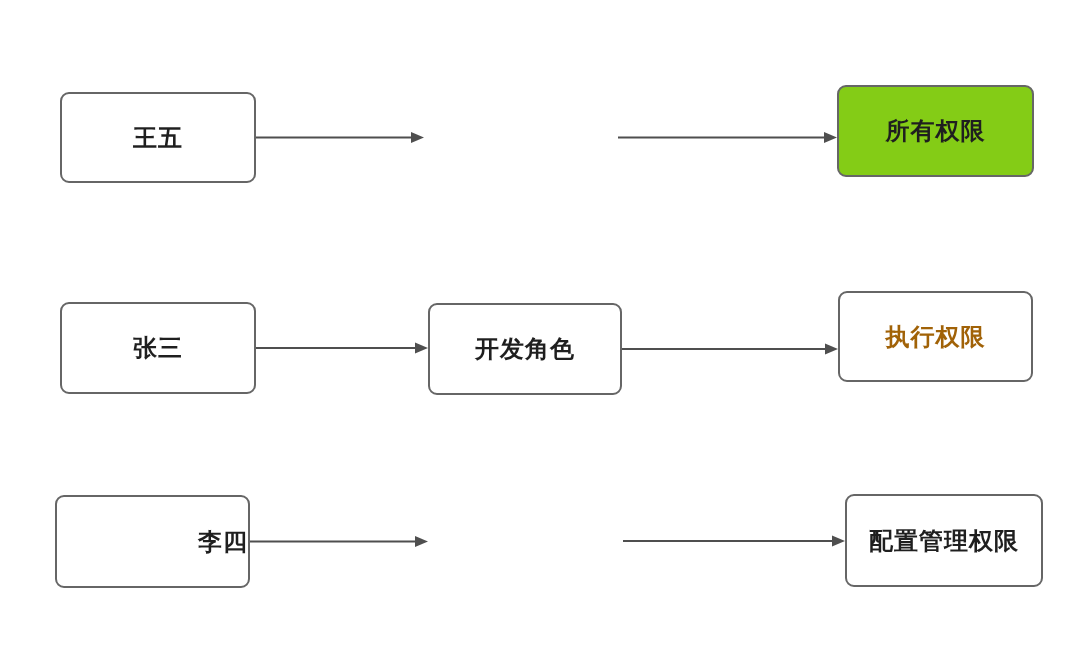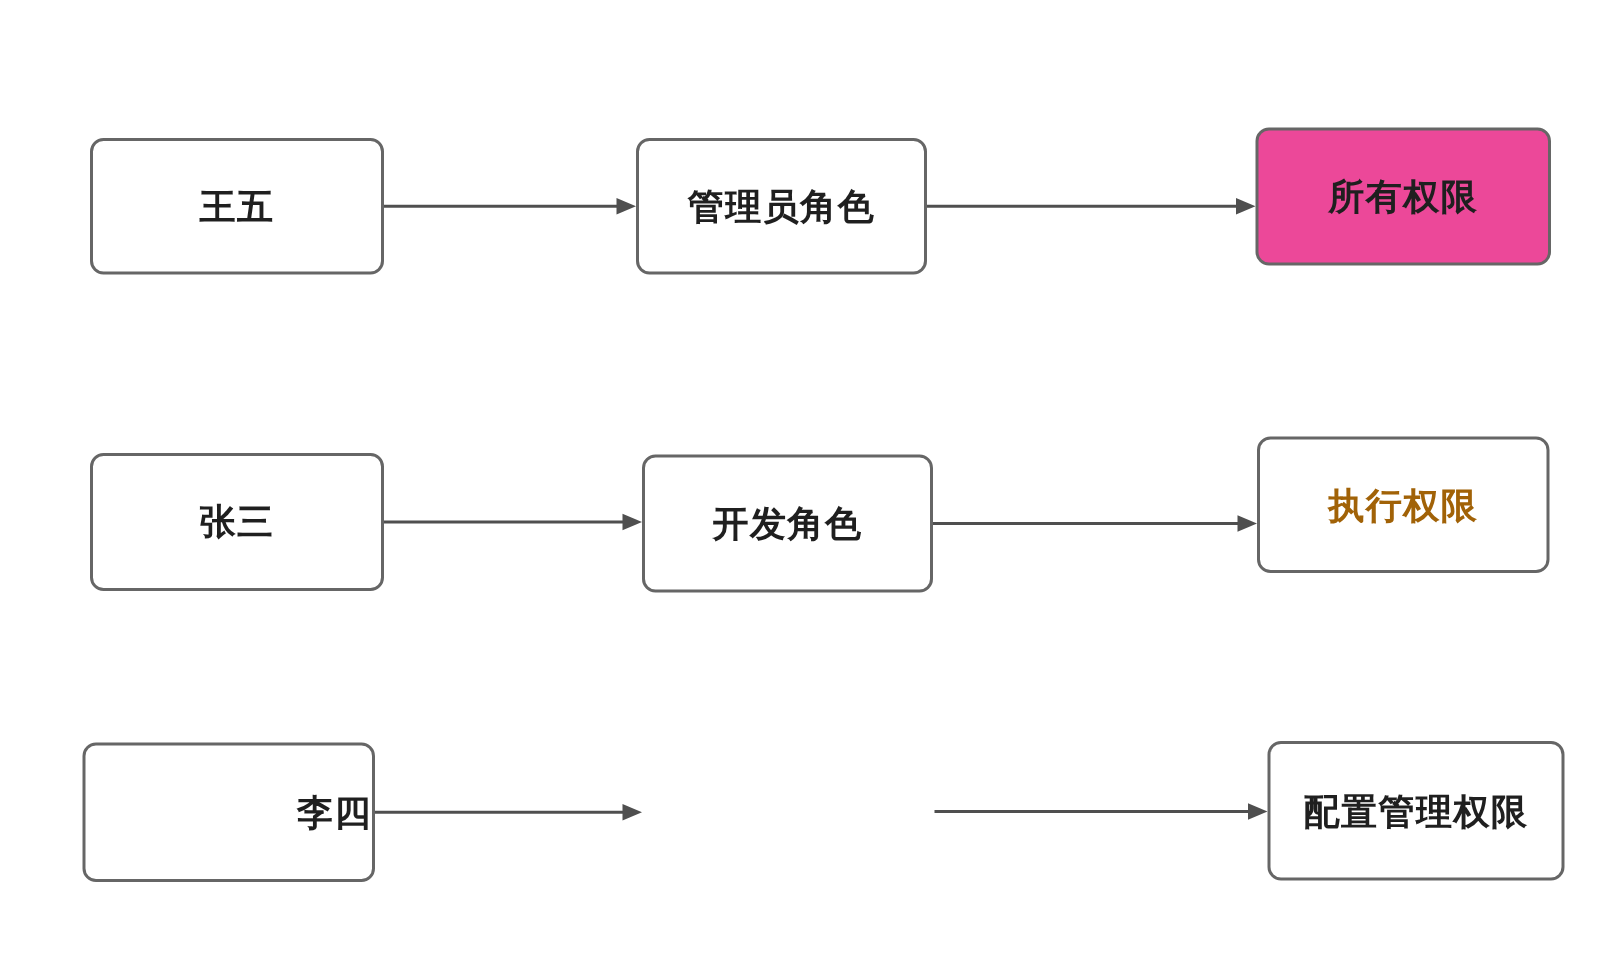--- a/index.html
+++ b/index.html
@@ -75,24 +75,21 @@
       </g>
       <g>
         <line x1="623" y1="541" x2="834" y2="541" stroke="#4f4f4f" stroke-width="2"></line>
         <polygon points="845,541 832,535.5 832,546.5" fill="#4f4f4f"></polygon>
       </g>
     </svg>
   <div id="nodes-layer">
       <div class="node" style="left: 60px; top: 92px; width: 196px; height: 91px; background: rgb(255, 255, 255); border-color: rgb(102, 102, 102);">
         <span class="node-label" style="color: rgb(31, 31, 31);">王五</span>
       </div>
-      <div class="node" style="left: 424px; top: 92px; width: 194px; height: 91px; background: rgb(255, 255, 255); border-color: rgb(102, 102, 102);">
-        <span class="node-label" style="color: rgb(31, 31, 31);">管理员角色</span>
-      </div>
-      <div class="node" style="left: 837px; top: 85px; width: 197px; height: 92px; background: #ec4899; border-color: rgb(102, 102, 102);">
+      <div class="node" style="left: 837px; top: 85px; width: 197px; height: 92px; background: #84cc16; border-color: rgb(102, 102, 102);">
         <span class="node-label" style="color: rgb(31, 31, 31);">所有权限</span>
       </div>
       <div class="node" style="left: 60px; top: 302px; width: 196px; height: 92px; background: rgb(255, 255, 255); border-color: rgb(102, 102, 102); align-items: center;">
         <span class="node-label" style="color: rgb(31, 31, 31);">张三</span>
       </div>
       <div class="node" style="left: 428px; top: 303px; width: 194px; height: 92px; background: rgb(255, 255, 255); border-color: rgb(102, 102, 102); justify-content: center;">
         <span class="node-label" style="color: rgb(31, 31, 31);">开发角色</span>
       </div>
       <div class="node" style="left: 838px; top: 291px; width: 195px; height: 91px; background: rgb(255, 255, 255); border-color: rgb(102, 102, 102);">
         <span class="node-label" style="color: #a16207;">执行权限</span>

